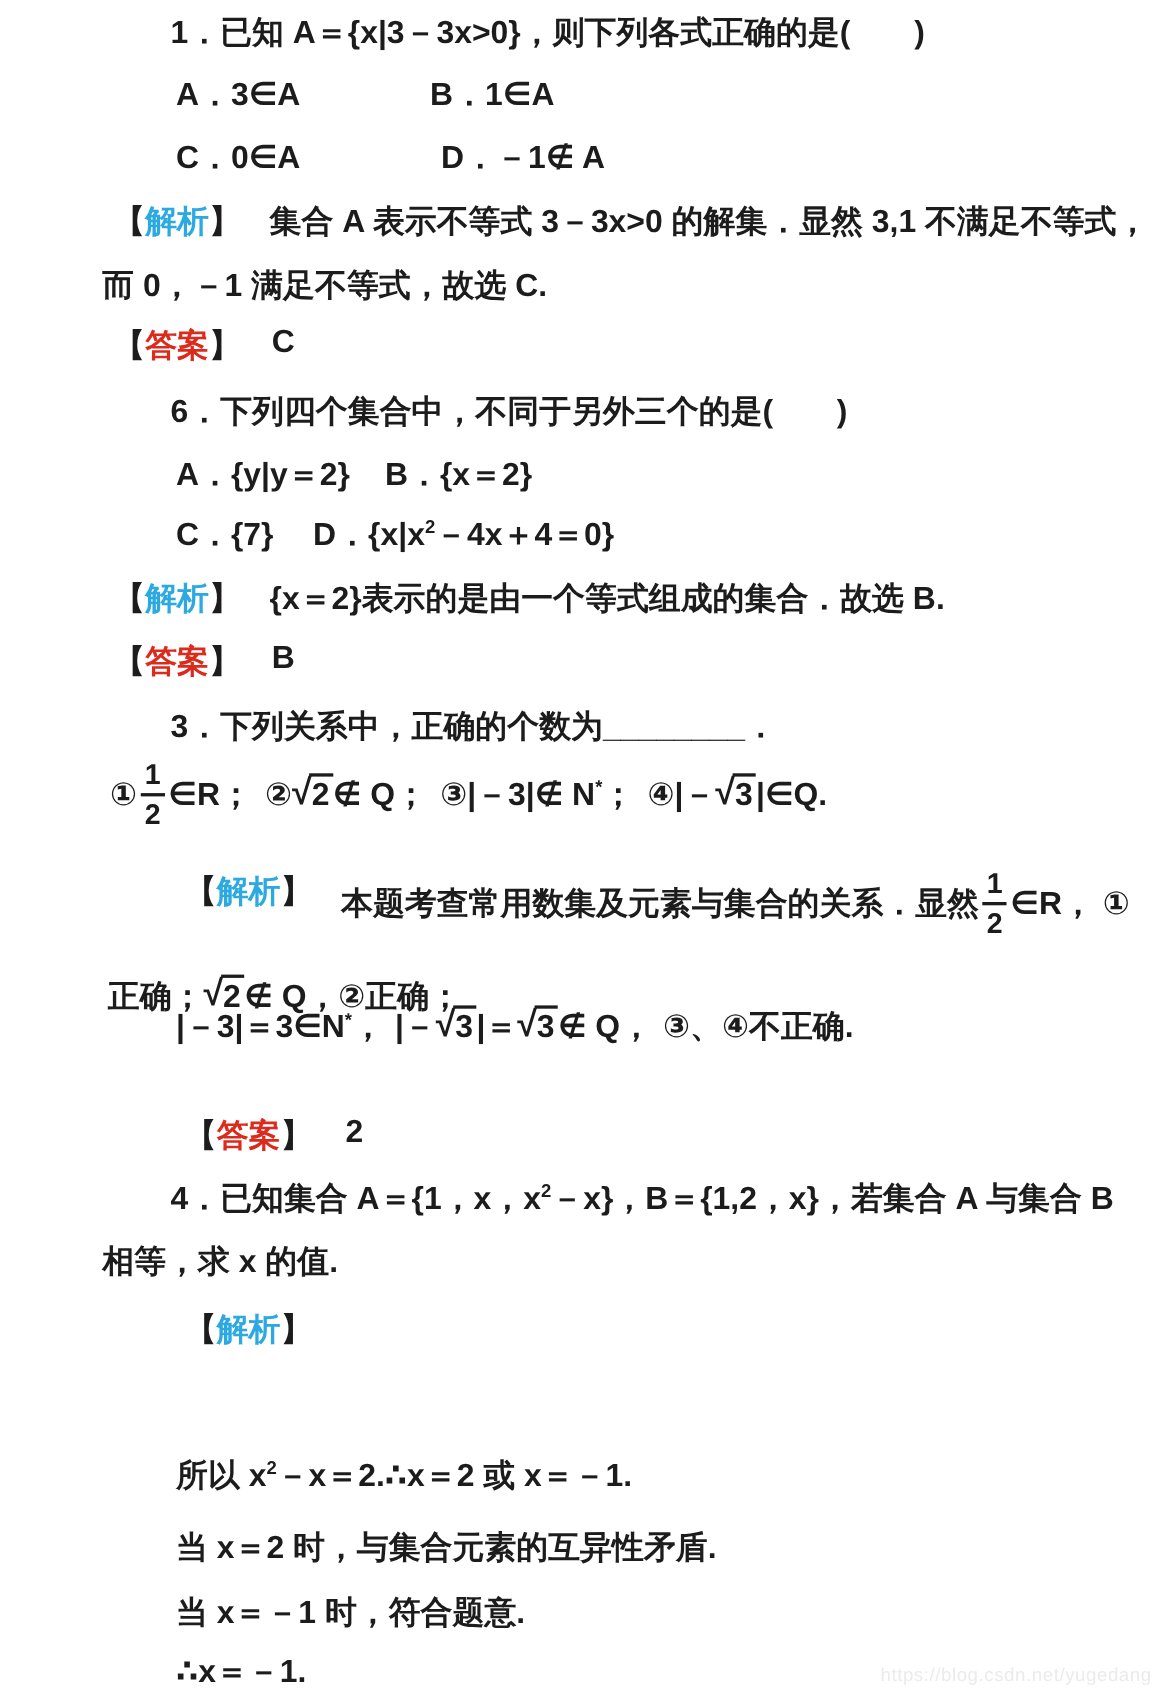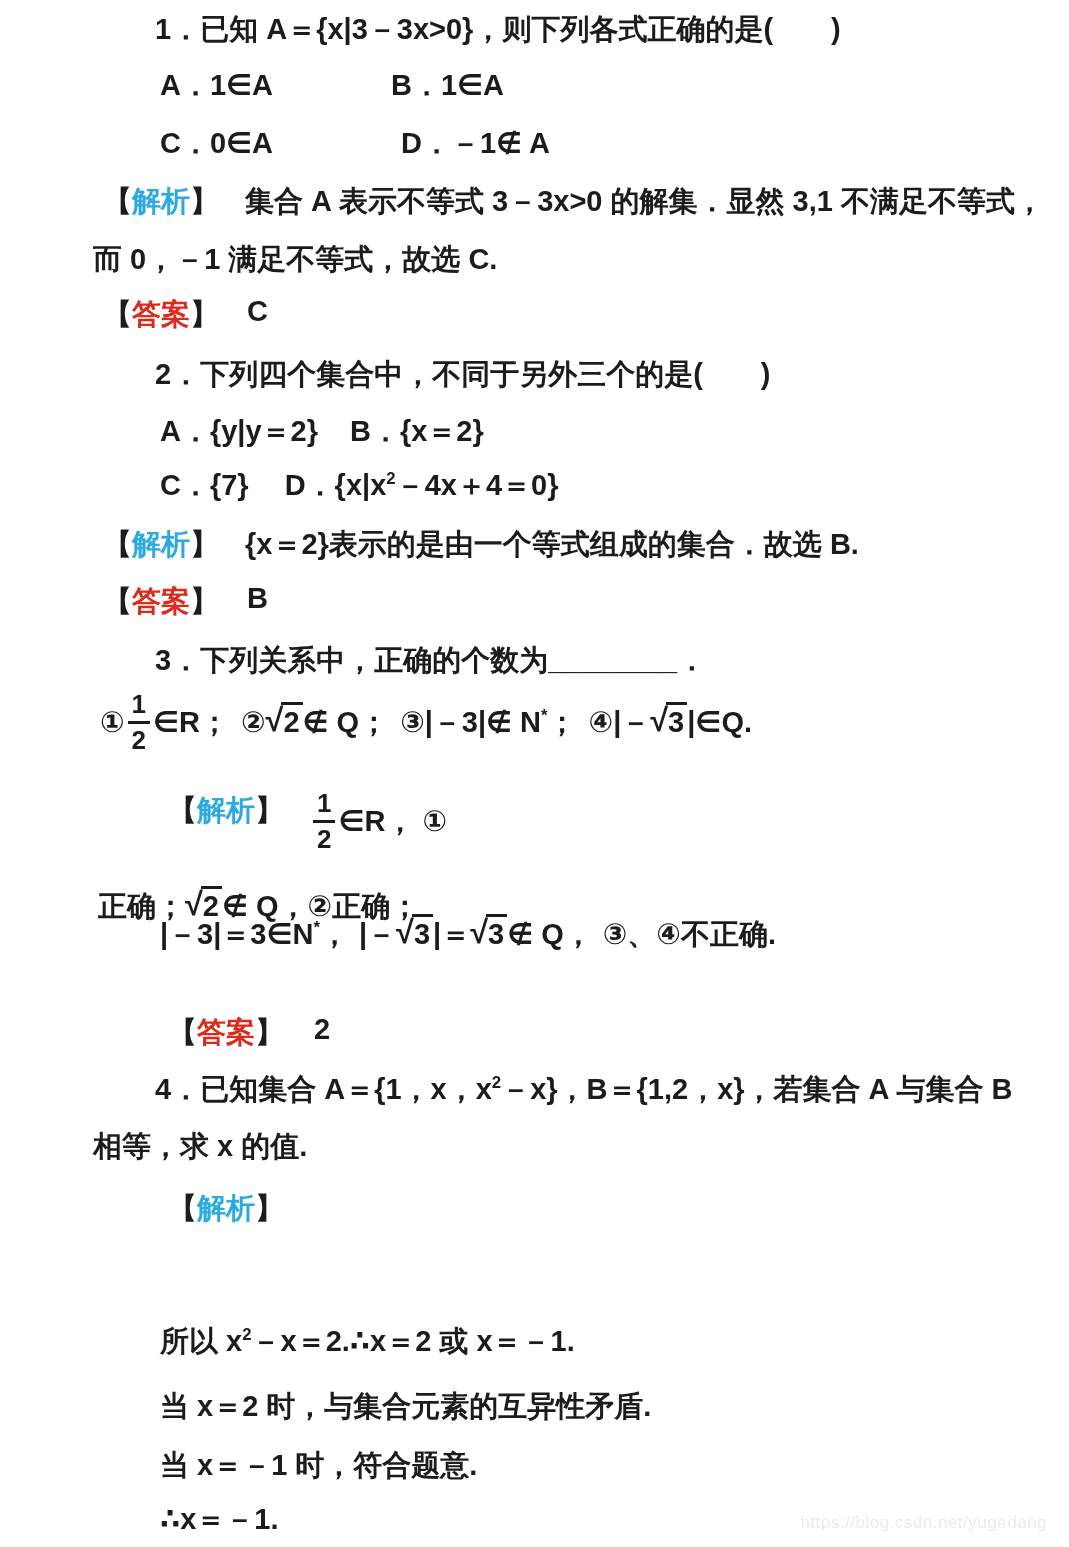--- a/index.html
+++ b/index.html
@@ -47,21 +47,21 @@
     color:var(--wm);font-size:17px;font-weight:400;letter-spacing:0.5px;
   }
 </style>
 </head>
 <body>
 
 <div class="ln" style="left:155px;top:10px">
   <span class="seg"><span>1．已知 A＝{x|3－3x&gt;0}，则下列各式正确的是(　　)</span></span>
 </div>
 <div class="ln" style="left:160px;top:66px">
-  <span class="seg"><span>A．1∈A</span></span>
+  <span class="seg"><span>A．3∈A</span></span>
   <span class="hsp" style="width:118px"></span>
   <span class="seg"><span>B．1∈A</span></span>
 </div>
 <div class="ln" style="left:160px;top:124px">
   <span class="seg"><span>C．0∈A</span></span>
   <span class="hsp" style="width:128px"></span>
   <span class="seg"><span>D．－1∉ A</span></span>
 </div>
 <div class="ln" style="left:103px;top:182px">
   <span class="tag"><span class="bk">【</span><span class="lbl-analysis">解析</span><span class="bk">】</span></span>
@@ -71,21 +71,21 @@
 <div class="ln" style="left:93px;top:240px">
   <span class="seg"><span>而 0，－1 满足不等式，故选 C.</span></span>
 </div>
 <div class="ln" style="left:103px;top:295px">
   <span class="tag"><span class="bk">【</span><span class="lbl-answer">答案</span><span class="bk">】</span></span>
   <span class="hsp" style="width:28px"></span>
   <span class="seg">C</span>
 </div>
 
 <div class="ln" style="left:155px;top:355px">
-  <span class="seg"><span>2．下列四个集合中，不同于另外三个的是(　　)</span></span>
+  <span class="seg"><span>6．下列四个集合中，不同于另外三个的是(　　)</span></span>
 </div>
 <div class="ln" style="left:160px;top:412px">
   <span class="seg"><span>A．{y|y＝2}</span></span>
   <span class="hsp" style="width:32px"></span>
   <span class="seg"><span>B．{x＝2}</span></span>
 </div>
 <div class="ln" style="left:160px;top:466px">
   <span class="seg"><span>C．{7}</span></span>
   <span class="hsp" style="width:36px"></span>
   <span class="seg"><span>D．{x|x</span><sup class="tk">2</sup><span>－4x＋4＝0}</span></span>
@@ -106,21 +106,21 @@
 </div>
 <div class="ln tall" style="left:100px;top:692px">
   <span class="seg"><span>①</span><span class="frac">
         <span class="fnum">1</span>
         <span class="fden">2</span>
       </span><span>∈</span><span class="setl">R</span><span>；</span><span class="hsp" style="width: 12px;"></span><span>②</span><span class="sqrt"><span class="rad">√</span><span class="vinc">2</span></span><span>∉ </span><span class="setl">Q</span><span>；</span><span class="hsp" style="width: 12px;"></span><span>③|－3|∉ </span><span class="setl">N</span><sup class="tk">*</sup><span>；</span><span class="hsp" style="width: 12px;"></span><span>④|－</span><span class="sqrt"><span class="rad">√</span><span class="vinc">3</span></span><span>|∈</span><span class="setl">Q</span><span>.</span></span>
 </div>
 <div class="ln tall" style="left:168px;top:791px">
   <span class="tag"><span class="bk">【</span><span class="lbl-analysis">解析</span><span class="bk">】</span></span>
   <span class="hsp" style="width:26px"></span>
-  <span class="seg"><span class="frac">
+  <span class="seg"><span>本题考查常用数集及元素与集合的关系．显然</span><span class="frac">
         <span class="fnum">1</span>
         <span class="fden">2</span>
       </span><span>∈</span><span class="setl">R</span><span>，</span><span class="hsp" style="width: 8px;"></span><span>①</span></span>
 </div>
 <div class="ln" style="left:98px;top:886px">
   <span class="seg"><span>正确；</span><span class="sqrt"><span class="rad">√</span><span class="vinc">2</span></span><span>∉ </span><span class="setl">Q</span><span>，</span><span>②正确；</span></span>
 </div>
 <div class="ln" style="left:160px;top:914px">
   <span class="seg"><span>|－3|＝3∈</span><span class="setl">N</span><sup class="tk">*</sup><span>，</span><span class="hsp" style="width: 10px;"></span><span>|－</span><span class="sqrt"><span class="rad">√</span><span class="vinc">3</span></span><span>|＝</span><span class="sqrt"><span class="rad">√</span><span class="vinc">3</span></span><span>∉ </span><span class="setl">Q</span><span>，</span><span class="hsp" style="width: 10px;"></span><span>③、④不正确.</span></span>
 </div>

